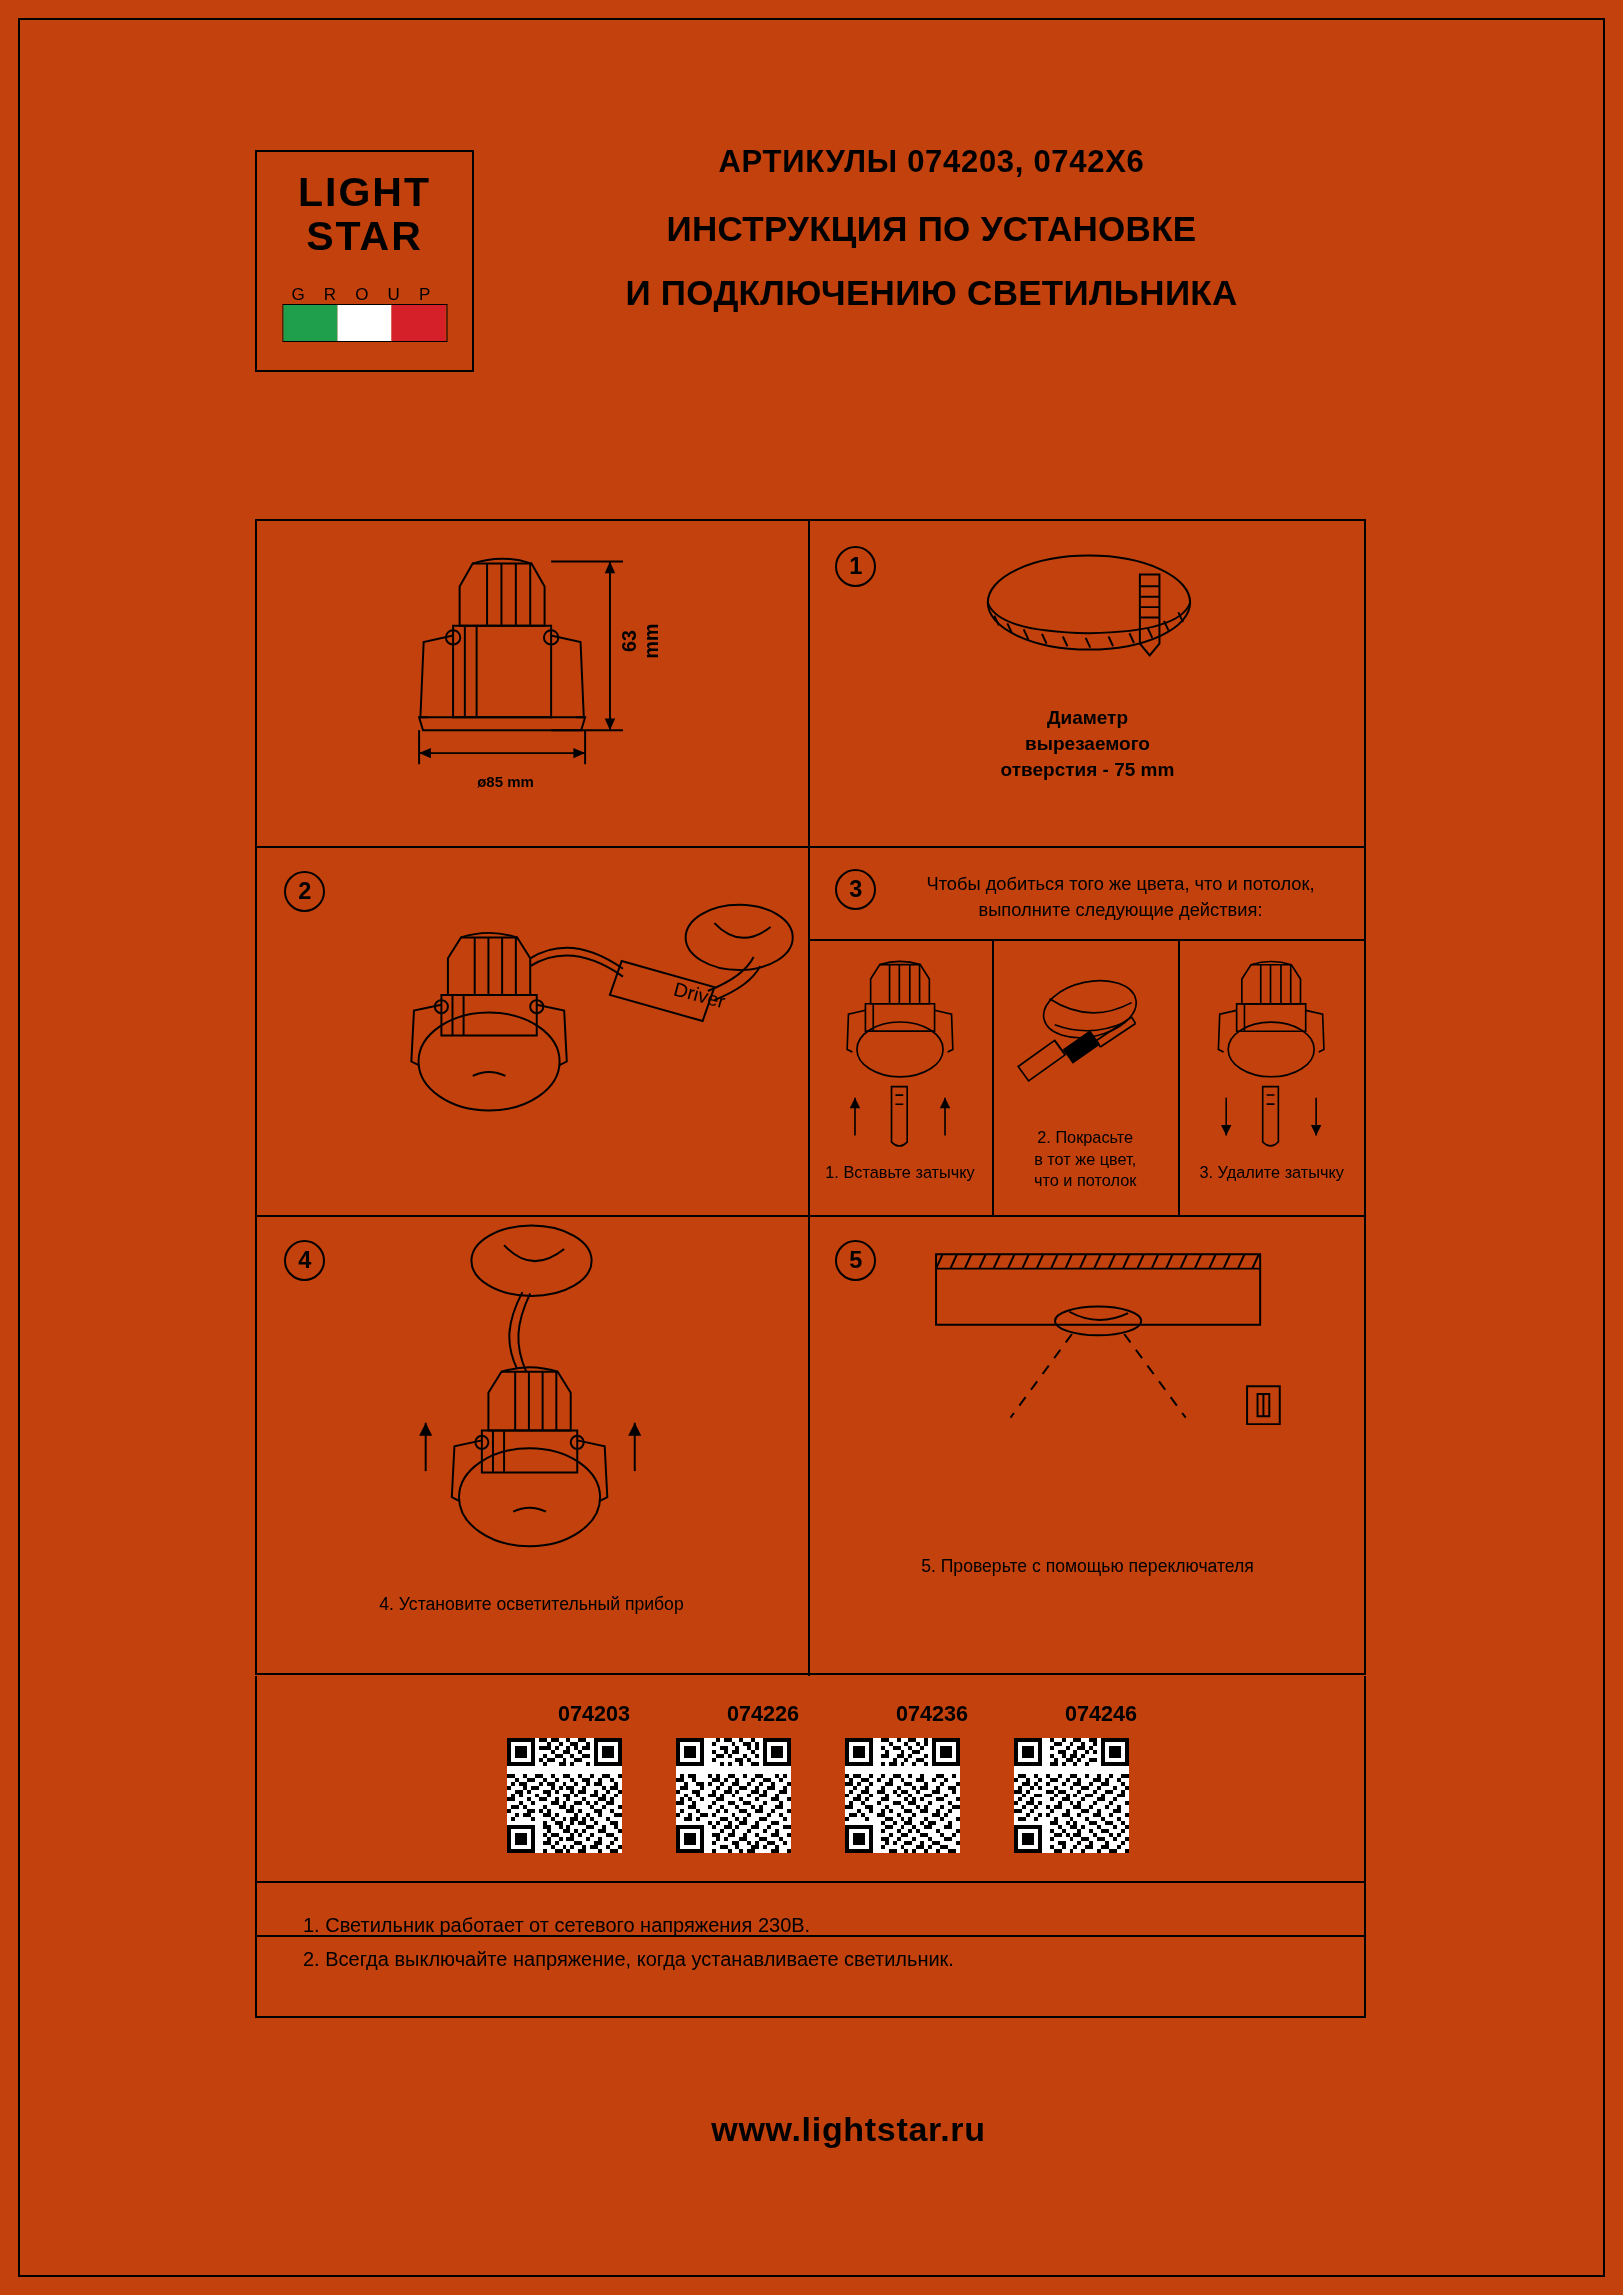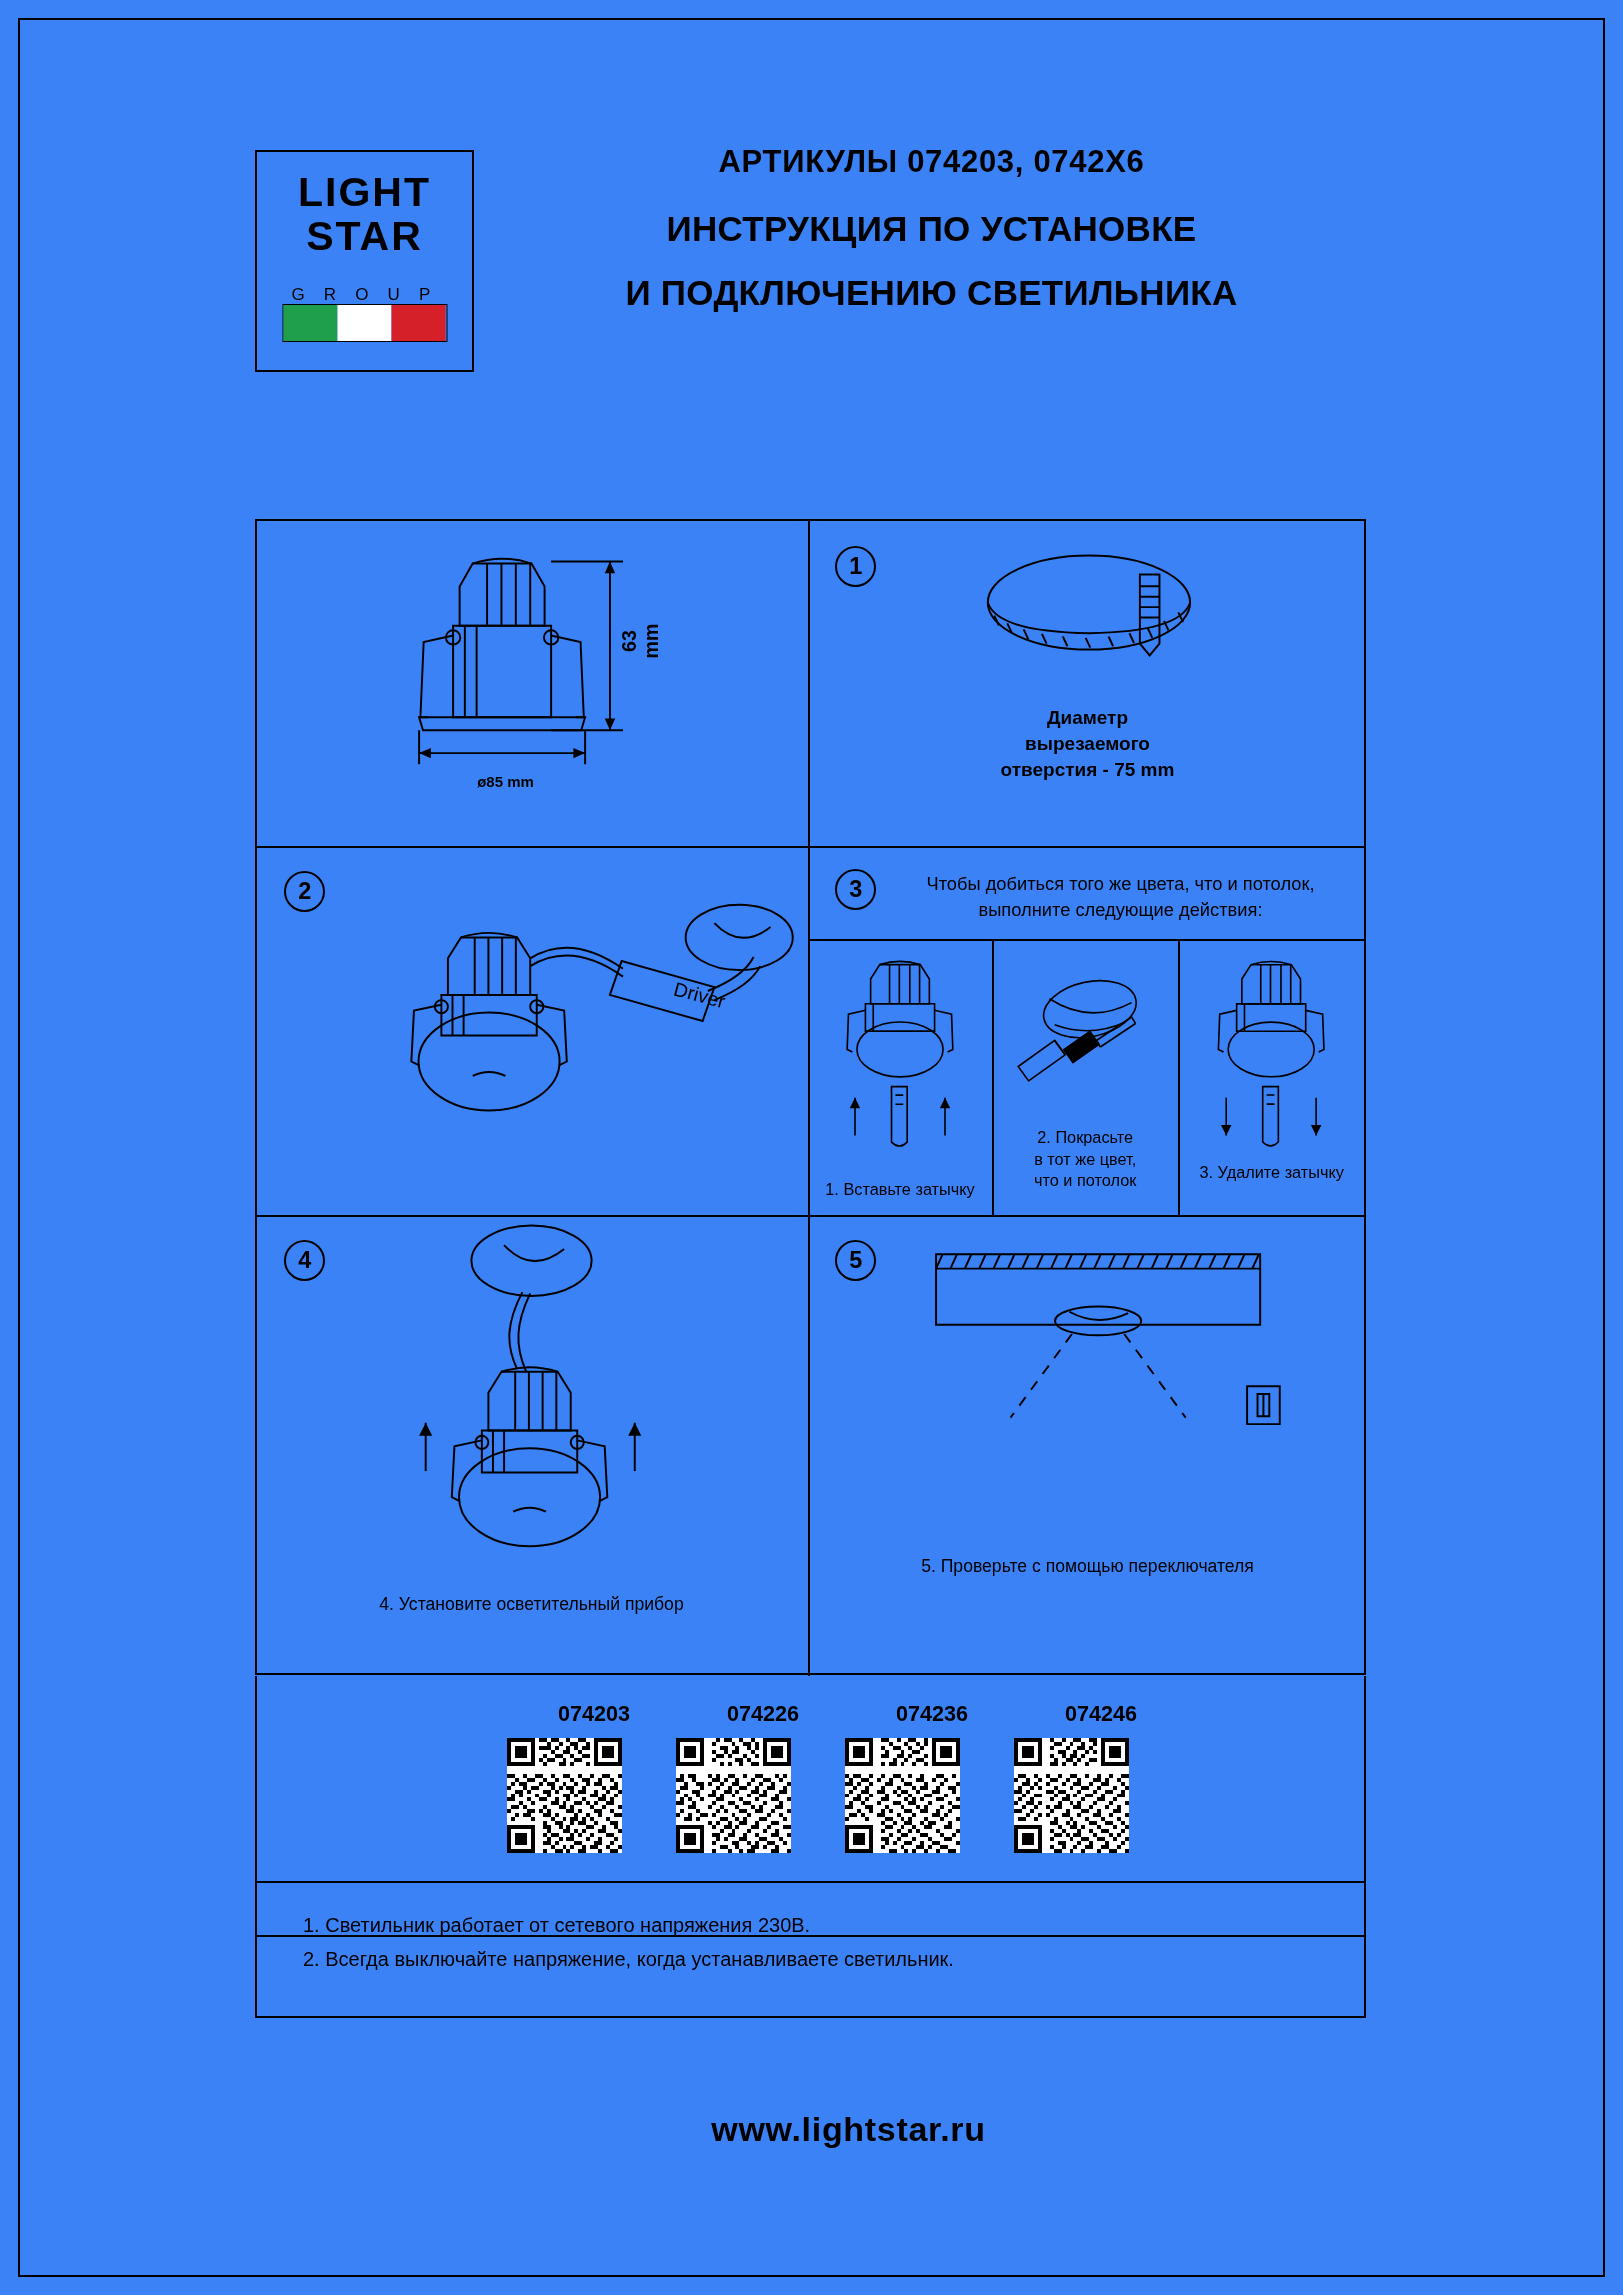--- a/index.html
+++ b/index.html
@@ -8,21 +8,21 @@
     background: #ffffff;
   }
   body {
     font-family: "Liberation Sans", sans-serif;
     color: #000;
   }
   .page {
     position: relative;
     width: 1623px;
     height: 2295px;
-    background: #3b82f6;
+    background: #c2410c;
     box-sizing: border-box;
   }
   .page-border {
     position: absolute;
     left: 18.3px;
     top: 18.3px;
     width: 1587px;
     height: 2259px;
     border: 2px solid #000;
     box-sizing: border-box;
@@ -363,21 +363,21 @@
 
           <path d="M72 290 L72 232"></path>
             <path d="M72 232 L64 248 L80 248 Z" fill="#000" stroke="none"></path>
           <path d="M210 290 L210 232"></path>
             <path d="M210 232 L202 248 L218 248 Z" fill="#000" stroke="none"></path>
 
           <path d="M128 215 L152 215 L152 300 Q140 312 128 300 Z"></path>
           <path d="M134 228 L146 228 M134 242 L146 242"></path>
         </g>
       </svg>
-      <div class="cap" style="left:6.5px; top:222px; width:171px; font-size:16.3px;margin-top:17px;">1. Вставьте затычку</div>
+      <div class="cap" style="left:6.5px; top:222px; width:171px; font-size:16.3px;">1. Вставьте затычку</div>
     </div>
 
     <div class="cell" style="left:735px; top:418px; width:186px; height:276px;">
       <svg width="186" height="163" viewBox="0 0 285 250" style="position:absolute; left:0; top:18.3px;">
         <g fill="none" stroke="#000" stroke-width="2.5">
           <ellipse cx="150" cy="80" rx="72" ry="42" transform="rotate(-12 150 80)"></ellipse>
           <path d="M88 64 Q150 104 214 70"></path>
           <path d="M96 104 Q150 124 204 100"></path>
 
           <path d="M40 168 L96 128 L112 150 L56 190 Z"></path>

